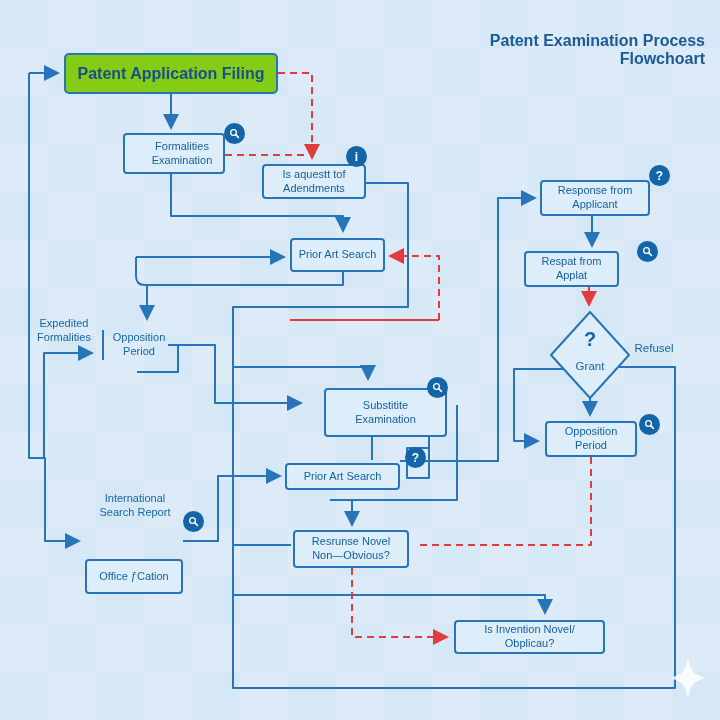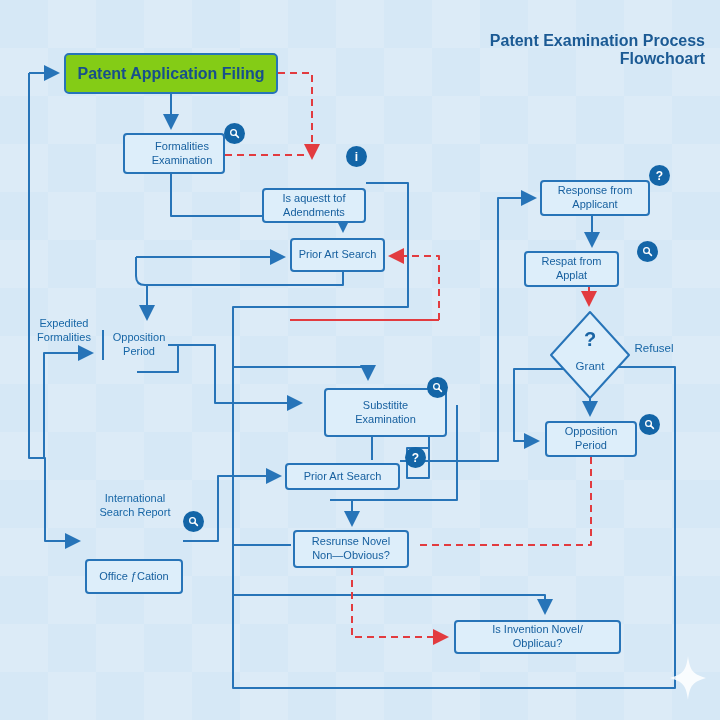--- a/index.html
+++ b/index.html
@@ -80,21 +80,21 @@
     <path d="M688,656 C690,671 693,674 706,678 C693,682 690,685 688,700 C686,685 683,682 670,678 C683,674 686,671 688,656 Z" fill="rgba(255,255,255,0.85)"></path>
   </svg>
 
   <div class="title" style="left:425px;top:32px;width:280px;">Patent Examination Process Flowchoart</div>
 
   <div class="node primary" style="left:64px;top:53px;width:214px;height:41px;">Patent Application Filing</div>
 
   <div class="node" style="left:123px;top:133px;width:102px;height:41px;padding-left:16px;">Formalities
 Examination</div>
 
-  <div class="node" style="left:262px;top:164px;width:104px;height:35px;margin-top:24px;">Is aquestt tof
+  <div class="node" style="left:262px;top:164px;width:104px;height:35px;">Is aquestt tof
 Adendments</div>
 
   <div class="node" style="left:290px;top:238px;width:95px;height:34px;">Prior Art Search</div>
 
   <div class="node" style="left:540px;top:180px;width:110px;height:36px;">Response from
 Applicant</div>
 
   <div class="node" style="left:524px;top:251px;width:95px;height:36px;">Respat from
 Applat</div>
 
@@ -109,21 +109,21 @@
 Period</div>
 
   <div class="node" style="left:307px;top:388px;width:123px;height:49px;margin-left:17px;">Substitite
 Examination</div>
 
   <div class="node" style="left:285px;top:463px;width:115px;height:27px;">Prior Art Search</div>
 
   <div class="node" style="left:293px;top:530px;width:116px;height:38px;">Resrunse Novel
 Non—Obvious?</div>
 
-  <div class="node" style="left:454px;top:620px;width:167px;height:34px;">Is Invention Novel/
+  <div class="node" style="left:454px;top:620px;width:151px;height:34px;">Is Invention Novel/
 Obplicau?</div>
 
   <div class="node" style="left:85px;top:523px;width:98px;height:35px;margin-top:36px;">Office ƒCation</div>
 
   <div class="freelabel" style="left:99px;top:330px;width:80px;">Opposition
 Period</div>
 
   <div class="freelabel" style="left:24px;top:316px;width:80px;">Expedited
 Formalities</div>
 

